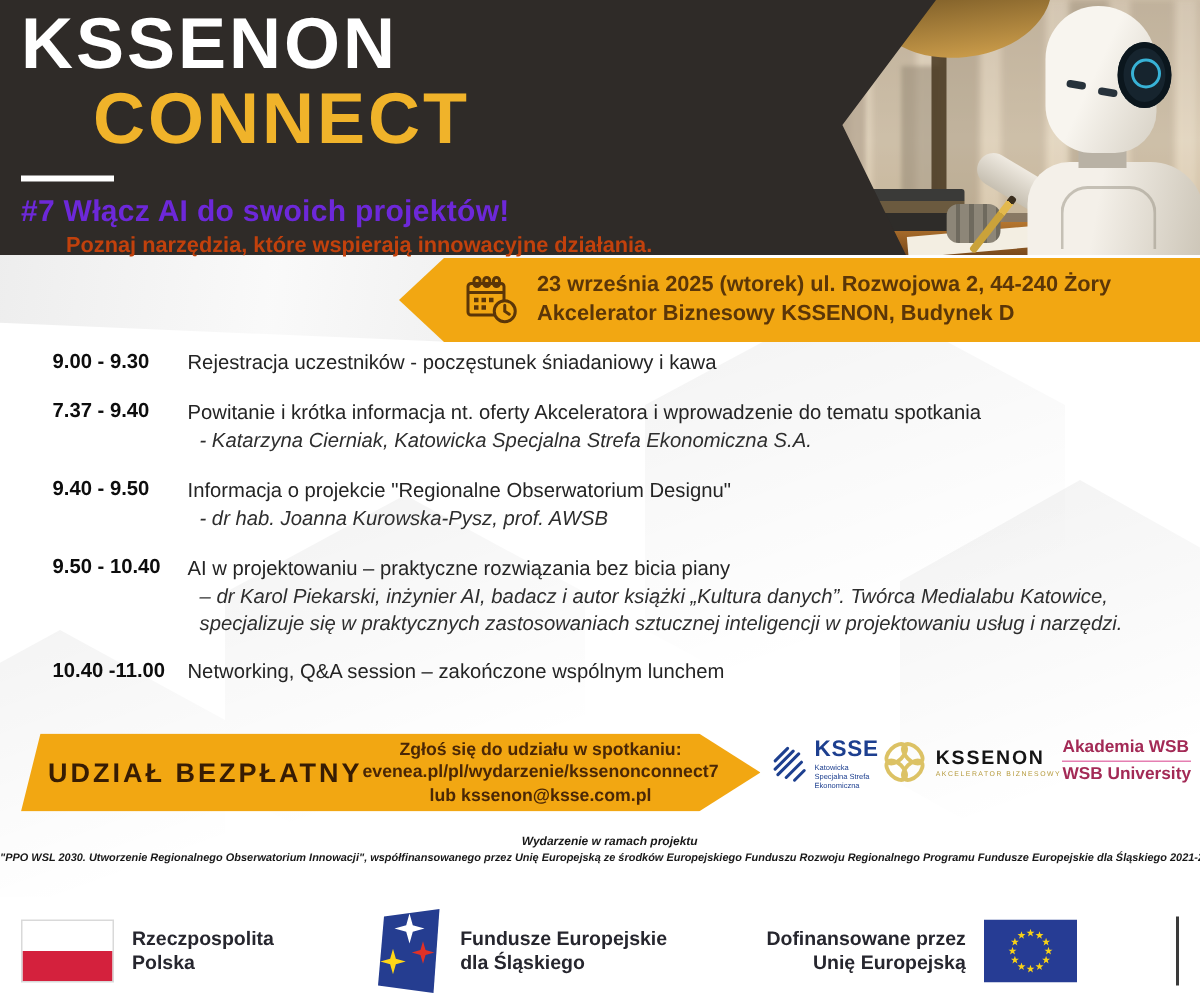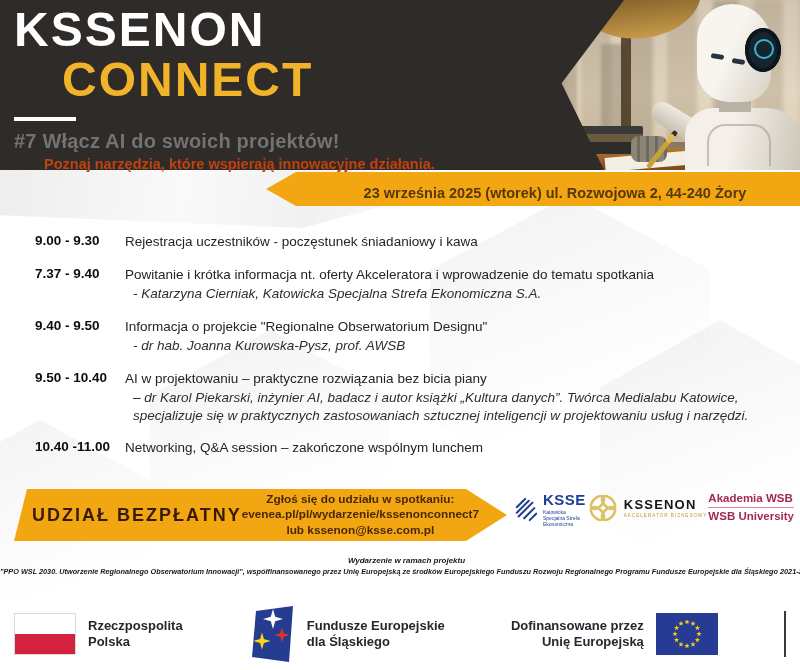--- a/index.html
+++ b/index.html
@@ -41,36 +41,36 @@
   .r-hand{position:absolute;left:176px;bottom:8px;width:36px;height:26px;border-radius:8px;
         background:repeating-linear-gradient(90deg,#8d8678 0 6px,#6f6a5e 6px 9px);}
   .pencil{position:absolute;left:184px;bottom:18px;width:46px;height:5px;border-radius:2px;
         background:linear-gradient(90deg,#caa23a 0 70%,#e3b94d 70% 90%,#3a2e1e 90%);transform:rotate(-52deg);}
   .header-dark{position:absolute;inset:0;background:#2f2b28;
         clip-path:polygon(0 0,78% 0,70.2% 49%,75.5% 100%,0 100%);}
   .header-content{position:absolute;left:14px;top:6px;z-index:3;}
   .brand1{font-size:48px;font-weight:800;letter-spacing:2px;color:#fff;line-height:1.0;}
   .brand2{font-size:48px;font-weight:800;letter-spacing:2px;color:#f0b32a;line-height:1.0;margin:2px 0 0 48px;}
   .brand-rule{width:62px;height:4px;background:#fff;margin:13px 0 9px 0;}
-  .ed-title{font-size:20px;font-weight:800;color:#737373;letter-spacing:.2px;}
+  .ed-title{font-size:20px;font-weight:800;color:#6d28d9;letter-spacing:.2px;}
   .ed-sub{font-size:14.5px;font-weight:700;color:#c2410c;margin:3px 0 0 30px;}
   
   .swoosh{position:absolute;top:170px;left:0;width:520px;height:58px;opacity:.8;
         background:linear-gradient(97deg,#e9e9e9,#f8f8f8 35%,#ededed 60%,#fff 85%);
         clip-path:polygon(0 0,100% 0,58% 100%,0 78%);}
   .hex{position:absolute;background:linear-gradient(160deg,rgba(0,0,0,.05),rgba(0,0,0,0) 70%);
         clip-path:polygon(50% 0,100% 25%,100% 75%,50% 100%,0 75%,0 25%);}
   .hx1{left:430px;top:195px;width:280px;height:300px;}
   .hx2{left:150px;top:330px;width:240px;height:260px;}
   .hx3{left:600px;top:320px;width:240px;height:270px;}
   .hx4{left:-70px;top:420px;width:220px;height:240px;}
   
-  .date-banner{position:absolute;top:172px;left:266px;right:0;height:34px;background:#f2a712;z-index:4;
+  .date-banner{position:absolute;top:172px;left:266px;right:0;height:56px;background:#f2a712;z-index:4;
         clip-path:polygon(30px 0,100% 0,100% 100%,30px 100%,0 50%);
-        display:flex;align-items:center;gap:12px;padding-left:44px;box-sizing:border-box;flex-direction:column;}
+        display:flex;align-items:center;gap:12px;padding-left:44px;box-sizing:border-box;}
   .date-text{color:#5b3608;font-weight:700;font-size:14.5px;line-height:1.3;}
   
   .agenda{position:absolute;left:35px;top:233px;width:735px;z-index:4;color:#242424;}
   .agenda-item{display:flex;margin-bottom:15px;}
   .ag-time{flex:0 0 90px;font-weight:700;font-size:13.5px;color:#0d0d0d;white-space:nowrap;}
   .ag-desc{flex:1;font-size:13.5px;line-height:1.3;}
   .ag-detail{font-style:italic;margin-top:2px;padding-left:8px;color:#2e2e2e;max-width:640px;}
   
   .signup{position:absolute;left:10px;top:489px;width:497px;height:52px;background:#f2a712;z-index:5;
         clip-path:polygon(17px 0,456px 0,497px 26px,456px 52px,4px 52px);

